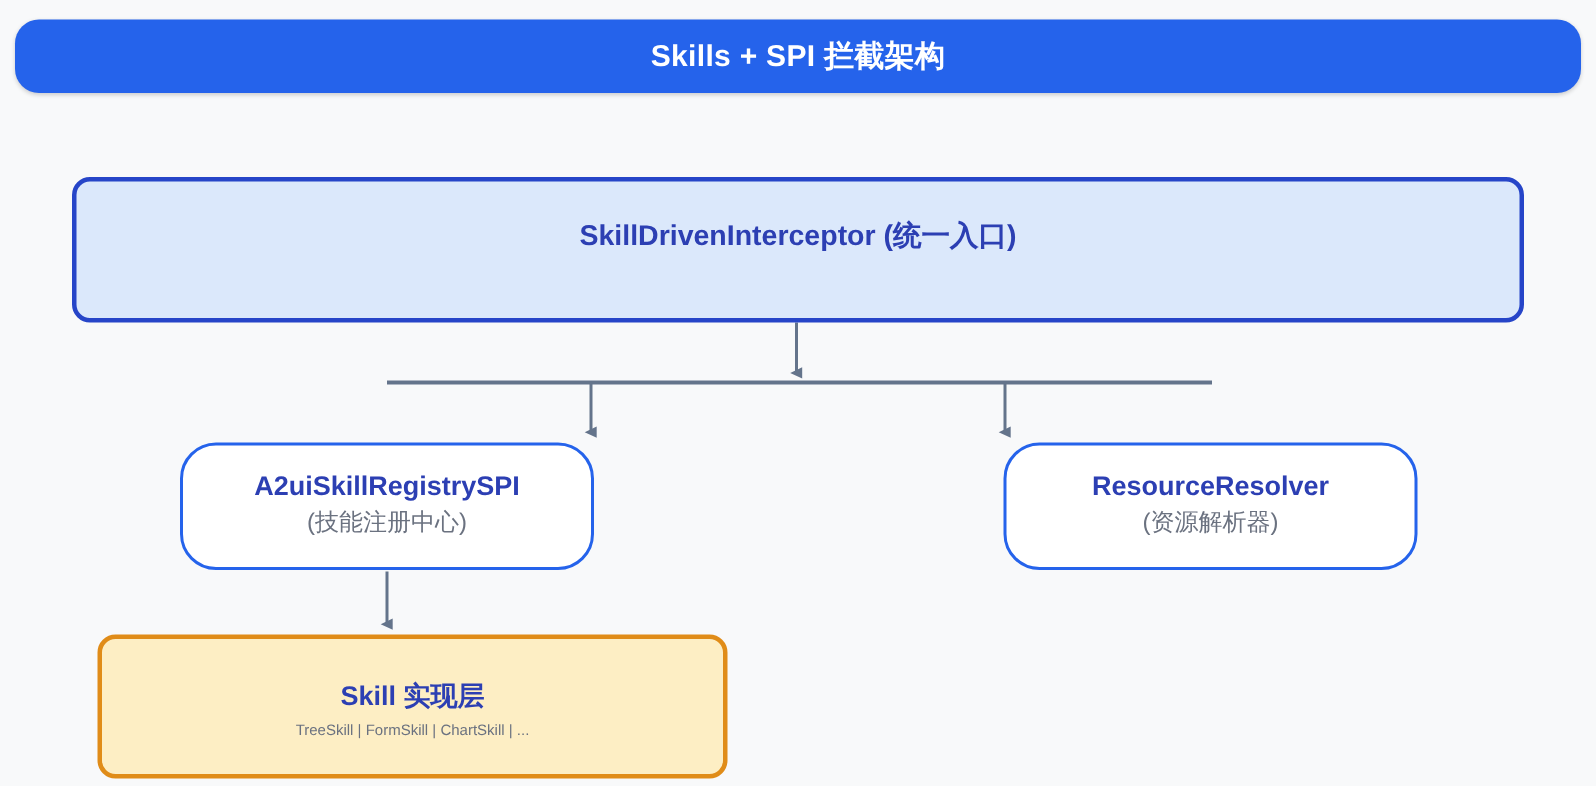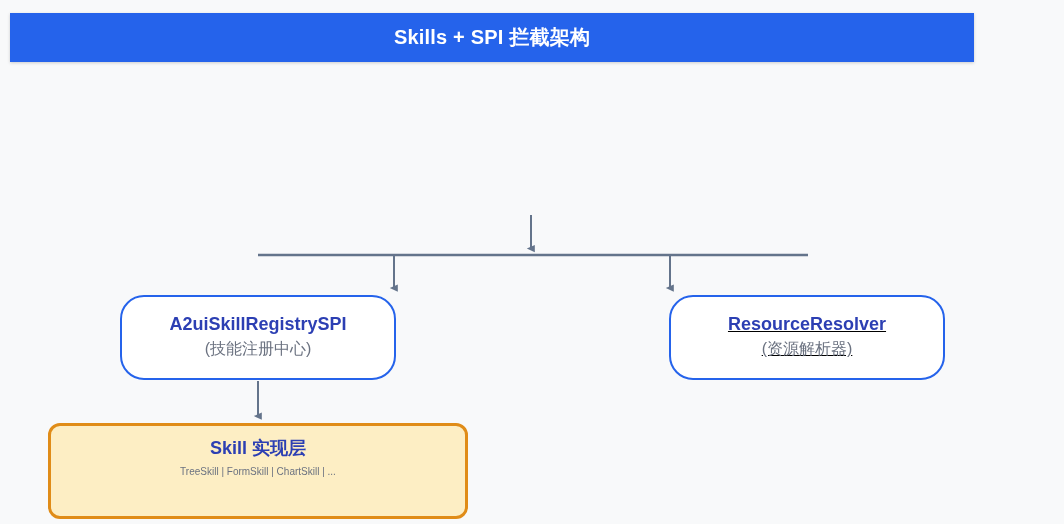--- a/index.html
+++ b/index.html
@@ -17,24 +17,24 @@
     width: 1064px;
     height: 524px;
     background: #f8f9fa;
   }
 
   
   .title-bar {
     position: absolute;
     left: 10px;
     top: 13px;
-    width: 964px;
+    width: 1044px;
     height: 49px;
     background: #2563eb;
-    border-radius: 0;
+    border-radius: 16px;
     box-shadow: 0 1px 3px rgba(0,0,0,0.18);
     display: flex;
     align-items: center;
     justify-content: center;
   }
   .title-text {
     color: #ffffff;
     font-size: 20px;
     font-weight: bold;
     letter-spacing: 0.2px;
@@ -73,47 +73,47 @@
   .node-mid {
     top: 295px;
     height: 85px;
     background: #ffffff;
     border-color: #2563eb;
     border-width: 2px;
     border-radius: 24px;
     justify-content: center;
   }
   .node-registry { left: 120px; width: 276px; }
-  .node-resolver { left: 669px; width: 276px; text-decoration: underline; }
+  .node-resolver { left: 669px; width: 276px; }
 
   .node-mid .node-title {
     color: #2c3fb3;
     font-size: 18px;
     font-weight: bold;
     line-height: 1.25;
   }
   .node-mid .node-sub {
     color: #6b7280;
     font-size: 16px;
     line-height: 1.6;
     margin-top: 1px;
   }
 
   
   .node-skill {
-    left: 48px;
+    left: 65px;
     top: 423px;
     width: 420px;
     height: 96px;
     background: #fdeec4;
     border-color: #e08c18;
     border-width: 3px;
     border-radius: 12px;
     justify-content: flex-start;
-    padding-top: 10px;
+    padding-top: 26px;
   }
   .node-skill .node-title {
     color: #2c3fb3;
     font-size: 18px;
     font-weight: bold;
   }
   .node-skill .node-sub {
     color: #6b7280;
     font-size: 10px;
     margin-top: 6px;
@@ -149,20 +149,23 @@
 
     <line x1="258" y1="255" x2="808" y2="255" stroke="#64748b" stroke-width="2.6"></line>
 
     <line x1="394" y1="255" x2="394" y2="288" stroke="#64748b" stroke-width="2" marker-end="url(#arrowhead)"></line>
 
     <line x1="670" y1="255" x2="670" y2="288" stroke="#64748b" stroke-width="2" marker-end="url(#arrowhead)"></line>
 
     <line x1="258" y1="381" x2="258" y2="416" stroke="#64748b" stroke-width="2" marker-end="url(#arrowhead)"></line>
   </svg>
 
+  <div class="node node-root">
+    <span class="node-title">SkillDrivenInterceptor (统一入口)</span>
+  </div>
 
   <div class="node node-mid node-registry">
     <span class="node-title">A2uiSkillRegistrySPI</span>
     <span class="node-sub">(技能注册中心)</span>
   </div>
 
   <div class="node node-mid node-resolver">
     <span class="node-title">ResourceResolver</span>
     <span class="node-sub">(资源解析器)</span>
   </div>

